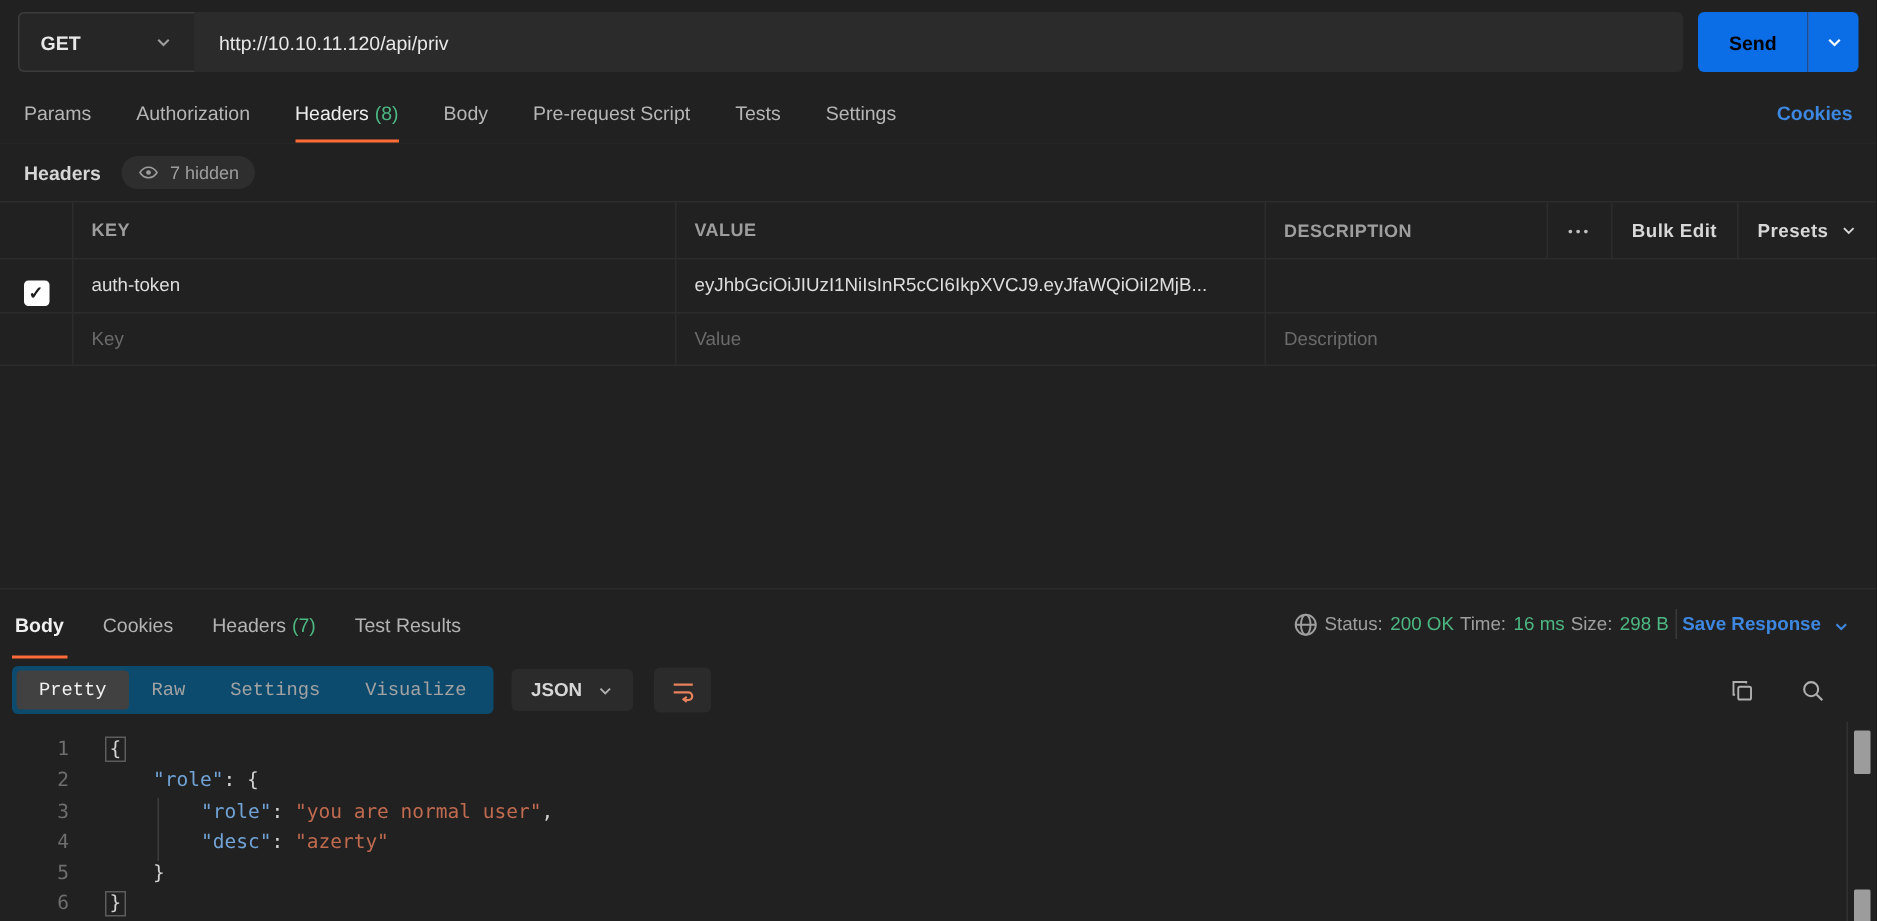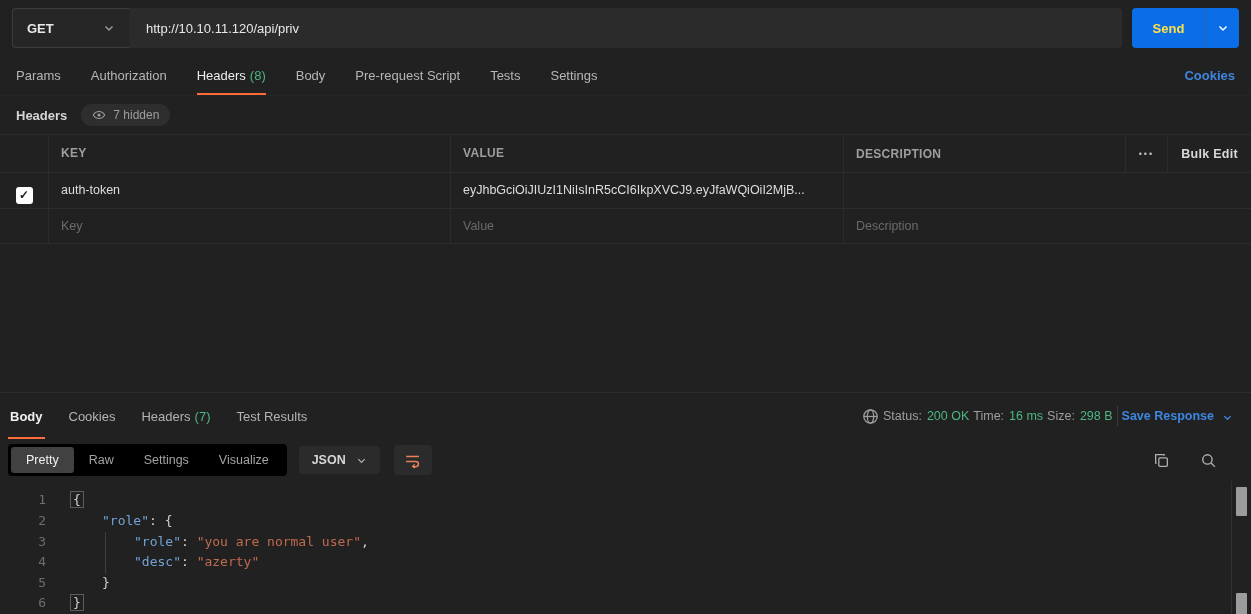--- a/index.html
+++ b/index.html
@@ -26,21 +26,21 @@
   .url-field {
     flex:1; height:40px; background:#2b2b2b; border-radius:0 4px 4px 0;
     display:flex; align-items:center; padding:0 2px;
   }
   .url-field input {
     width:100%; background:transparent; border:none; outline:none;
     color:#e8e8e8; font-family:"Liberation Sans", sans-serif; font-size:13px; padding:0 14px;
   }
   .send-group { display:flex; margin-left:10px; height:40px; }
   .send-main {
-    width:73px; background:#0b6ee7; color:#fde047; font-weight:700;
+    width:73px; background:#0b6ee7; color:#000000; font-weight:700;
     border:none; border-radius:4px 0 0 4px; font-size:13px; cursor:pointer;
     display:flex; align-items:center; justify-content:center;
     font-family:"Liberation Sans", sans-serif;
   }
   .send-caret {
     width:34px; background:#0b6ee7; border:none; border-left:1px solid #2a62b8;
     border-radius:0 4px 4px 0; cursor:pointer;
     display:flex; align-items:center; justify-content:center;
   }
   
@@ -88,21 +88,21 @@
   .resp-tab { display:flex; align-items:center; margin-right:22px; padding:2px 2px 0 2px; color:#b3b3b3; cursor:pointer; border-bottom:2px solid transparent; }
   .resp-tab.active { color:#f0f0f0; font-weight:600; border-bottom-color:#ff6c37; }
   .resp-meta { margin-left:auto; display:flex; align-items:center; gap:4px; font-size:12.5px; padding-right:10px; }
   .meta-item { display:flex; align-items:center; gap:5px; }
   .meta-label { color:#9e9e9e; }
   .meta-value { color:#4cb782; }
   .meta-sep { width:1px; height:20px; background:#3a3a3a; }
   .save-response { display:flex; align-items:flex-end; gap:8px; color:#3d87e0; font-weight:600; cursor:pointer; }
   
   .resp-toolbar { display:flex; align-items:center; height:42px; padding:0 8px; }
-  .segmented { display:flex; background:#000000; border-radius:4px; padding:3px; }
+  .segmented { display:flex; background:#0c4a6e; border-radius:4px; padding:3px;font-family:Liberation Mono, monospace; }
   .seg-item { padding:6px 15px; border-radius:3px; color:#a3a3a3; font-size:12.5px; cursor:pointer; }
   .seg-item.active { background:#414141; color:#f2f2f2; }
   .fmt-select { margin-left:12px; display:flex; align-items:center; gap:10px; background:#2b2b2b; border-radius:4px; padding:7px 13px; color:#d6d6d6; font-weight:600; font-size:12.5px; cursor:pointer; }
   .wrap-btn { margin-left:14px; background:#2b2b2b; border-radius:4px; width:38px; height:30px; display:flex; align-items:center; justify-content:center; cursor:pointer; }
   .toolbar-right { margin-left:auto; display:flex; align-items:center; gap:30px; padding-right:26px; }
   .icon-btn { cursor:pointer; display:flex; align-items:center; }
   
   .code-area {
     position:relative; flex:1 1 auto;
     font-family:"DejaVu Sans Mono", monospace; font-size:13px; line-height:20.6px;
@@ -193,20 +193,26 @@
     <div class="kv-row kv-head">
       <div class="kv-cell"></div>
       <div class="kv-cell">KEY</div>
       <div class="kv-cell">VALUE</div>
       <div class="kv-cell desc-head-cell">
         <span class="desc-head-label">DESCRIPTION</span>
         <span class="head-action">
           <span class="more-dots">•••</span>
         </span>
         <span class="head-action">Bulk Edit</span>
+        <span class="head-action presets">
+          <span>Presets</span>
+          <svg width="11" height="11" viewBox="0 0 12 12">
+              <polyline points="2.5,4.5 6,8 9.5,4.5" fill="none" stroke="#d8d8d8" stroke-width="1.4"></polyline>
+            </svg>
+        </span>
       </div>
     </div>
     <div class="kv-row kv-body-row">
       <div class="kv-cell">
         <span class="checkbox">✓</span>
       </div>
       <div class="kv-cell">auth-token</div>
       <div class="kv-cell">eyJhbGciOiJIUzI1NiIsInR5cCI6IkpXVCJ9.eyJfaWQiOiI2MjB...</div>
       <div class="kv-cell"></div>
     </div>

